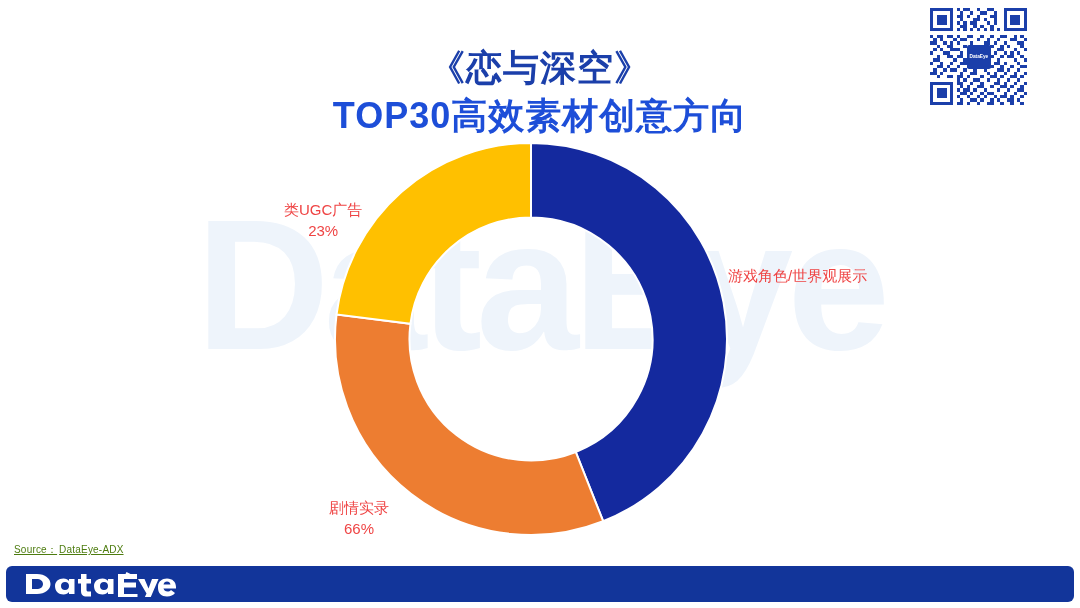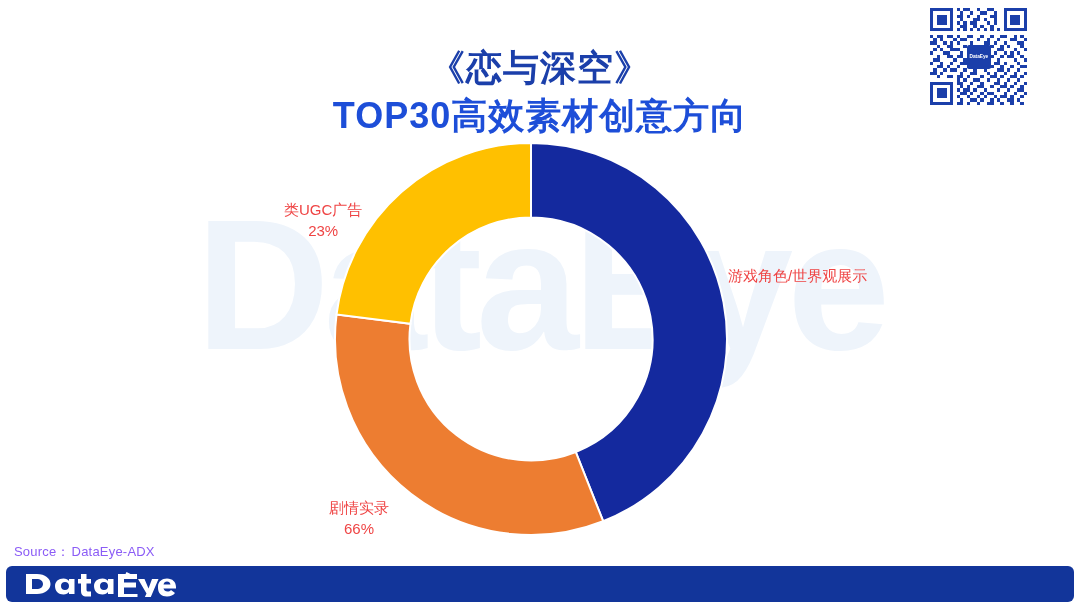--- a/index.html
+++ b/index.html
@@ -124,24 +124,25 @@
 
   .label-blue   { left: 728px; top: 265px; text-align: center; }
   .label-orange { left: 329px; top: 497px; }
   .label-yellow { left: 284px; top: 199px; text-align: center; }
 
   
   .source {
     position: absolute;
     left: 14px;
     top: 543px;
-    font-size: 13px;
-    color: #8b5cf6;
+    font-size: 10px;
+    color: #4d7c0f;
     z-index: 6;
     letter-spacing: 0.2px;
+    text-decoration: underline;
   }
   .source .src-label { margin-right: 2px; }
 
   
   .footer-bar {
     position: absolute;
     left: 6px;
     bottom: 6px;
     width: 1068px;
     height: 36px;

